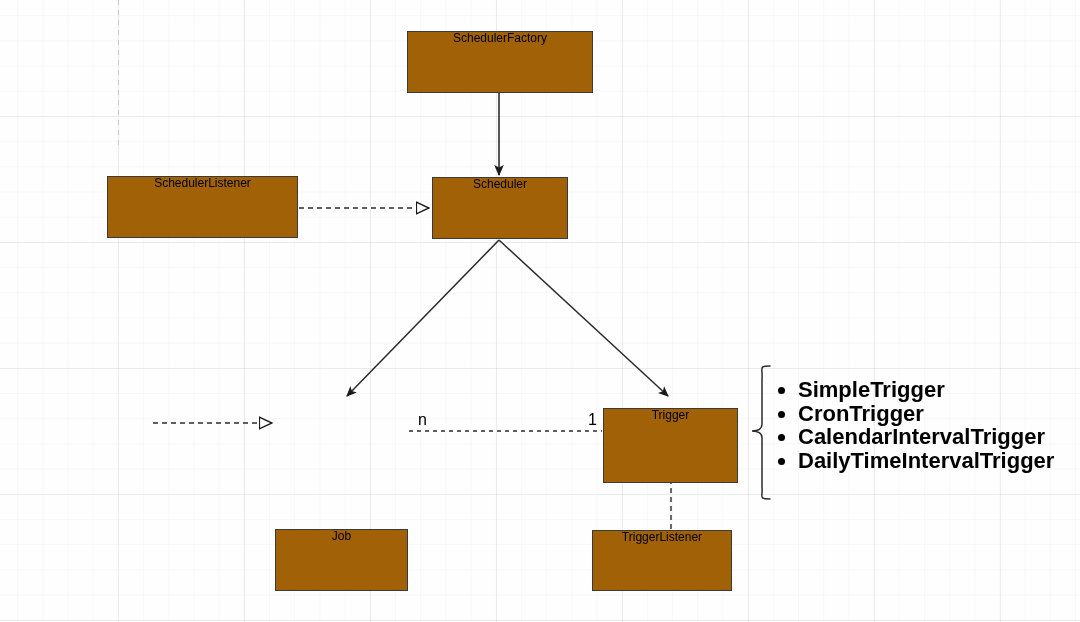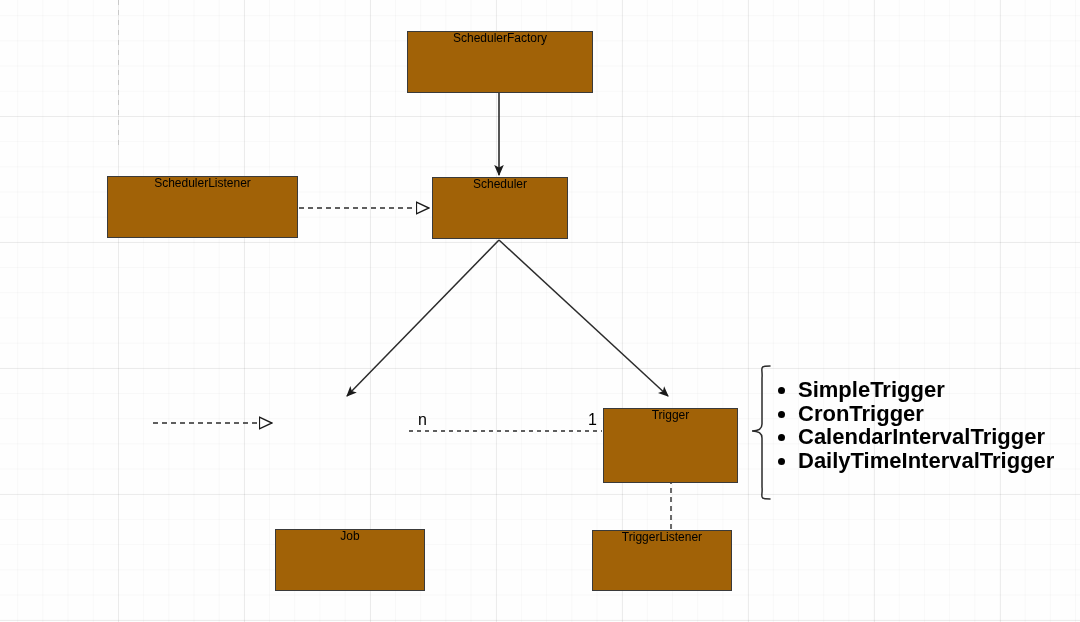--- a/index.html
+++ b/index.html
@@ -148,21 +148,21 @@
   <div class="uml-box" style="left:432px; top:177px; width:136px; height:62px;">
     <span>Scheduler</span>
   </div>
 
 
 
   <div class="uml-box" style="left:603px; top:408px; width:135px; height:75px;">
     <span>Trigger</span>
   </div>
 
-  <div class="uml-box" style="left:275px; top:529px; width:150px; height:62px;">
+  <div class="uml-box" style="left:275px; top:529px; width:133px; height:62px;">
     <span>Job</span>
   </div>
 
   <div class="uml-box" style="left:592px; top:530px; width:140px; height:61px;">
     <span>TriggerListener</span>
   </div>
 
   <div class="mult" style="left:418px; top:411px;">n</div>
   <div class="mult" style="left:588px; top:411px;">1</div>
 

